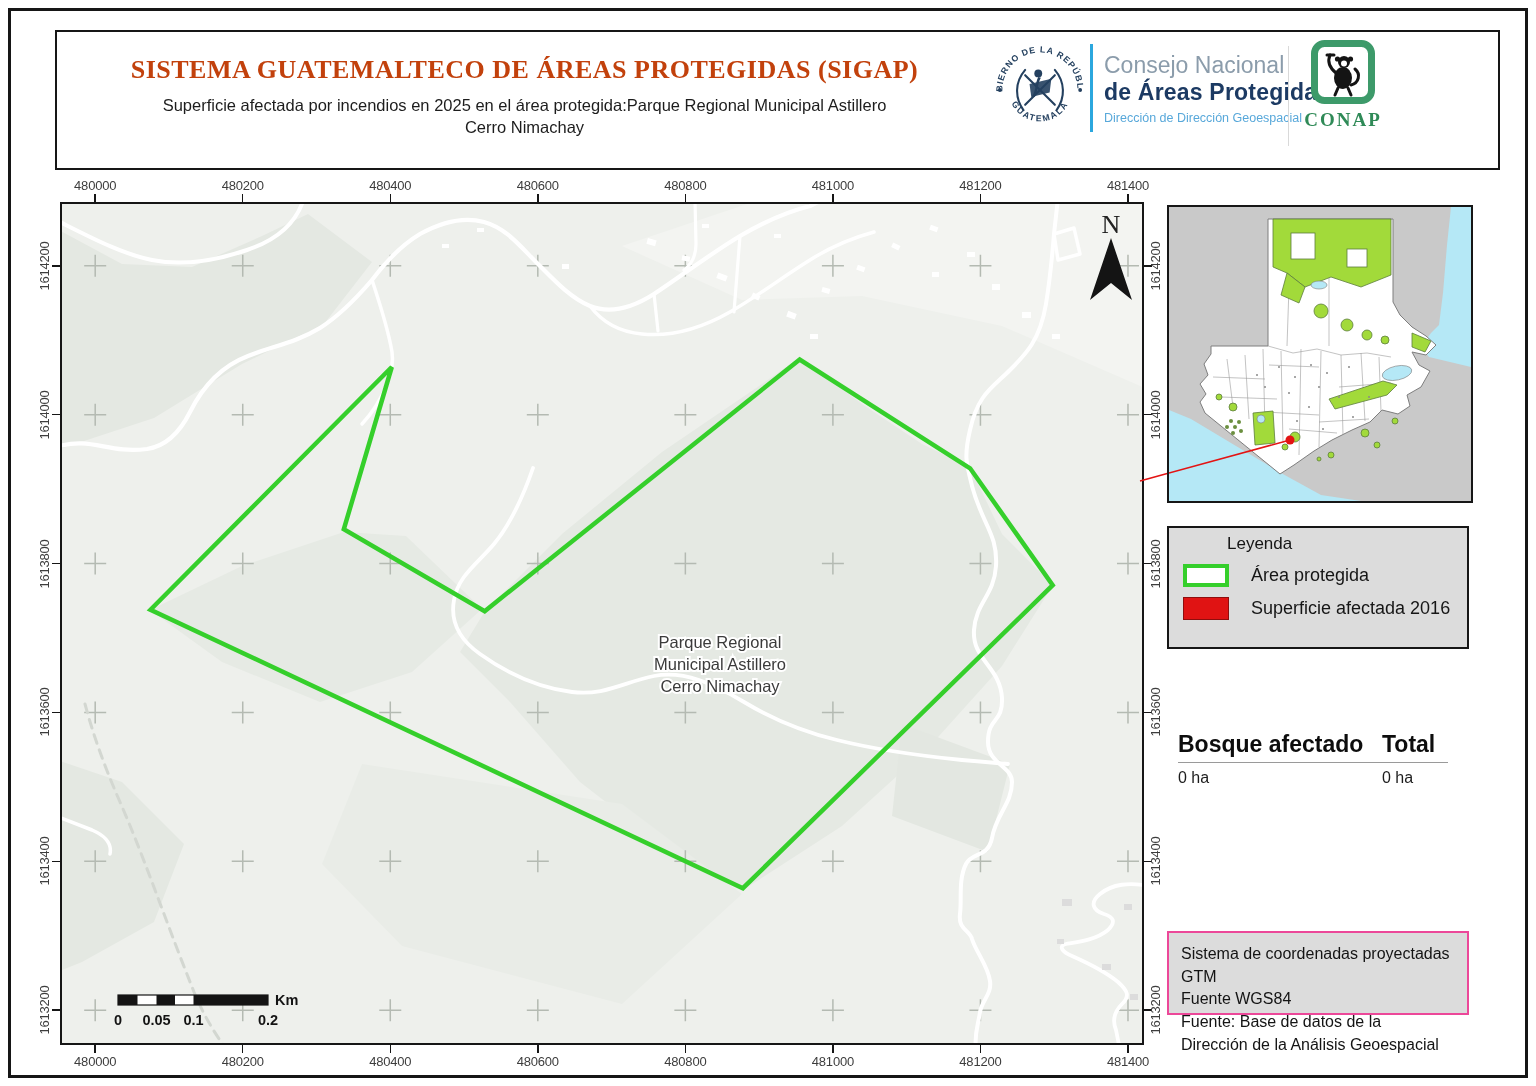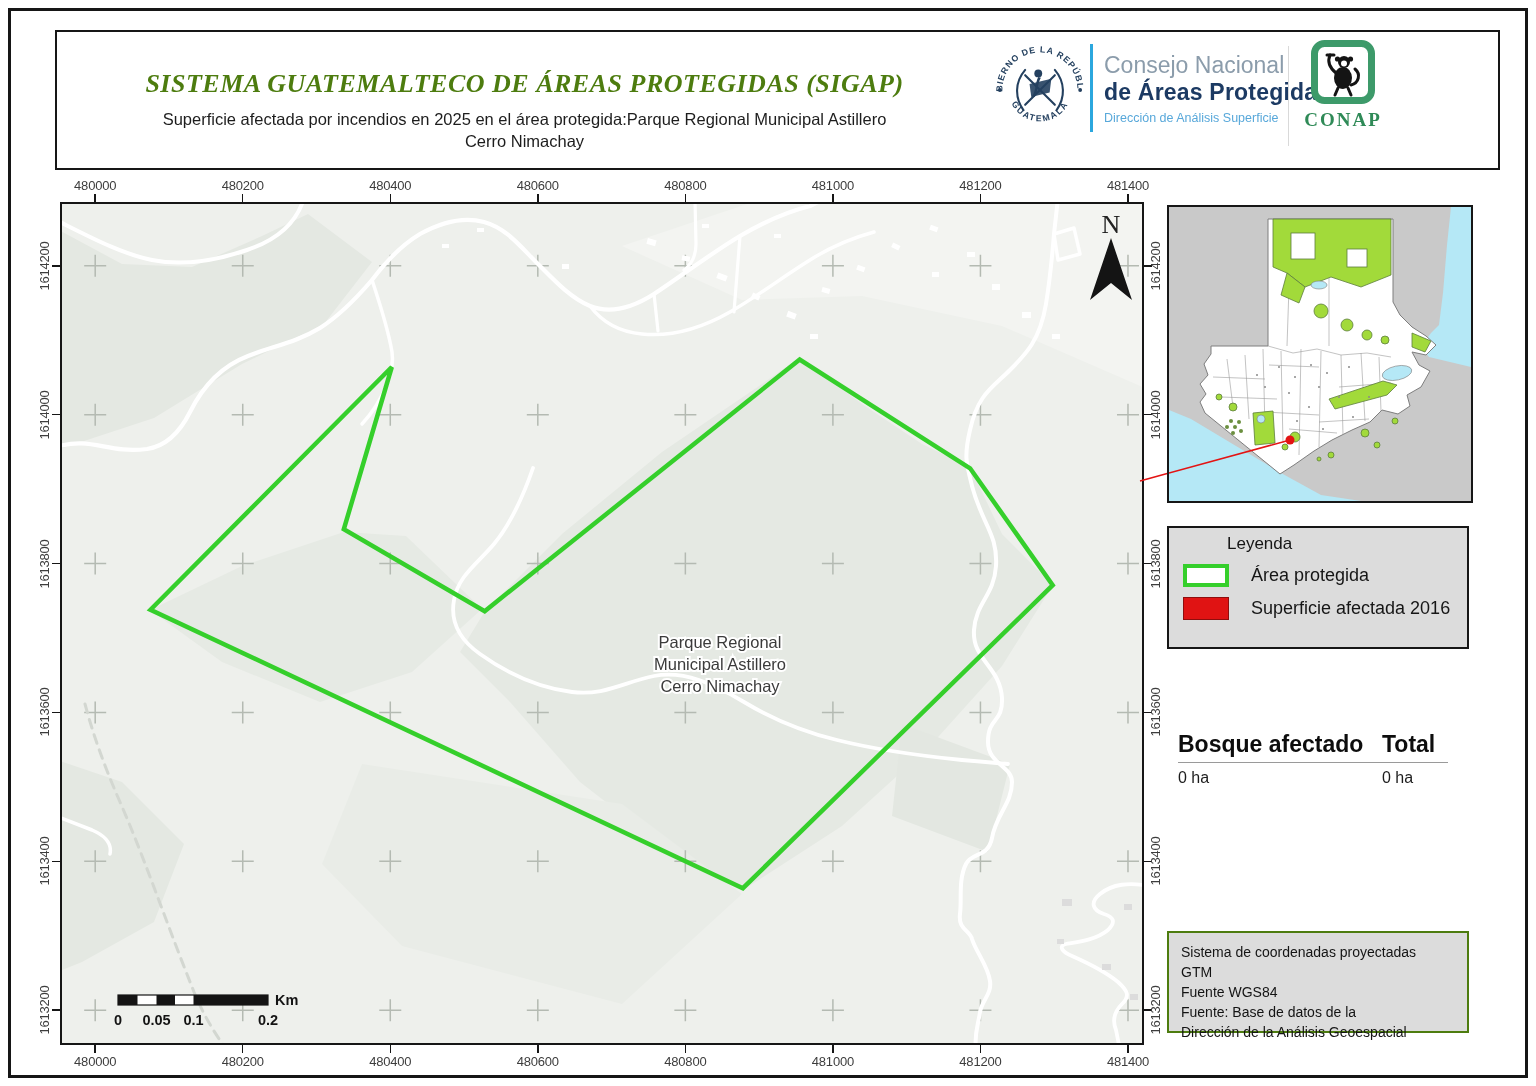--- a/index.html
+++ b/index.html
@@ -1,21 +1,21 @@
 <!DOCTYPE html>
 <html><head>
 <meta charset="utf-8">
 <style>
   html,body{margin:0;padding:0;background:#fff;}
   body{width:1536px;height:1086px;position:relative;font-family:"Liberation Sans",sans-serif;color:#161616;overflow:hidden;}
   .outer-border{position:absolute;left:8px;top:8px;width:1514px;height:1064px;border:3px solid #161616;}
   
   .header-box{position:absolute;left:55px;top:30px;width:1441px;height:136px;border:2px solid #161616;background:#fff;}
   .header-text{position:absolute;left:0;top:0;width:935px;text-align:center;}
-  .title{margin-top:37px;font-family:"Liberation Serif",serif;font-weight:bold;font-size:26px;letter-spacing:.5px;color:#4d7c0f;font-style:italic;}
+  .title{margin-top:23px;font-family:"Liberation Serif",serif;font-weight:bold;font-size:26px;letter-spacing:.5px;color:#c2410c;}
   .subtitle{margin-top:9px;font-size:16.5px;line-height:22px;color:#1d1d1d;}
   .logos{position:absolute;right:0;top:0;width:500px;height:136px;}
   .seal-svg{position:absolute;left:-6px;top:10px;}
   .blue-divider{position:absolute;left:92px;top:12px;width:3px;height:88px;background:#2ba7de;}
   .consejo{position:absolute;left:106px;top:20px;white-space:nowrap;}
   .consejo .l1{font-size:23px;color:#8b9cab;}
   .consejo .l2{font-size:23px;font-weight:bold;color:#1c3a63;letter-spacing:.2px;}
   .consejo .l3{font-size:12.5px;color:#58a8da;margin-top:5px;}
   .gray-divider{position:absolute;left:290px;top:14px;width:1px;height:100px;background:#d9d9d9;}
   .conap{position:absolute;left:300px;top:8px;width:90px;text-align:center;}
@@ -34,21 +34,21 @@
   .swatch{width:46px;height:23px;margin-right:22px;flex:0 0 auto;}
   .swatch.green-outline{background:#fff;border:4px solid #35cf2b;box-sizing:border-box;}
   .swatch.red-fill{background:#e01313;border:1px solid #8f0d0d;box-sizing:border-box;}
   .legend-item span.lab{font-size:18px;color:#161616;}
   .stats{position:absolute;left:1178px;top:731px;width:272px;}
   .stats-headers{display:flex;font-weight:bold;font-size:23px;color:#0d0d0d;}
   .stats-headers .h1{width:204px;}
   .stats-rule{border-bottom:1.5px solid #9a9a9a;margin-top:4px;width:270px;}
   .stats-values{display:flex;font-size:16px;color:#1c1c1c;margin-top:6px;}
   .stats-values .v1{width:204px;}
-  .info-box{position:absolute;left:1167px;top:931px;width:302px;height:102px;border:2px solid #4d7c0f;background:#dcdcdc;box-sizing:border-box;padding:10px 12px;font-size:14px;line-height:1.42;color:#141414;}
+  .info-box{position:absolute;left:1167px;top:931px;width:302px;height:84px;border:2px solid #ec4899;background:#dcdcdc;box-sizing:border-box;padding:10px 12px;font-size:16px;line-height:1.42;color:#141414;}
 </style>
 </head>
 <body>
 
 <div class="outer-border"></div>
 
 <div class="header-box">
   <div class="header-text">
     <div class="title">SISTEMA GUATEMALTECO DE ÁREAS PROTEGIDAS (SIGAP)</div>
     <div class="subtitle">
@@ -77,21 +77,21 @@
       <g fill="#24405f">
         <path d="M 43,48 L 68,42 L 66,58 L 45,63 Z" opacity=".9"></path>
         <circle cx="53" cy="36" r="4.5"></circle>
         <path d="M 53,40 C 49,48 51,55 46,62 L 49,63 C 53,56 52,48 56,41 Z"></path>
       </g>
     </svg>
     <div class="blue-divider"></div>
     <div class="consejo">
       <div class="l1">Consejo Nacional</div>
       <div class="l2">de Áreas Protegidas</div>
-      <div class="l3">Dirección de Análisis Superficie</div>
+      <div class="l3">Dirección de Dirección Geoespacial</div>
     </div>
     <div class="gray-divider"></div>
     <div class="conap">
       <svg width="64" height="64" viewBox="0 0 64 64">
         <rect x="3.5" y="3.5" width="57" height="57" rx="10" fill="#ffffff" stroke="#3d9a6a" stroke-width="7"></rect>
         <g fill="#141414">
           <circle cx="33" cy="22" r="6"></circle>
           <circle cx="26.5" cy="19" r="2.6"></circle>
             <circle cx="39.5" cy="19" r="2.6"></circle>
           <ellipse cx="32" cy="38" rx="9" ry="11"></ellipse>

